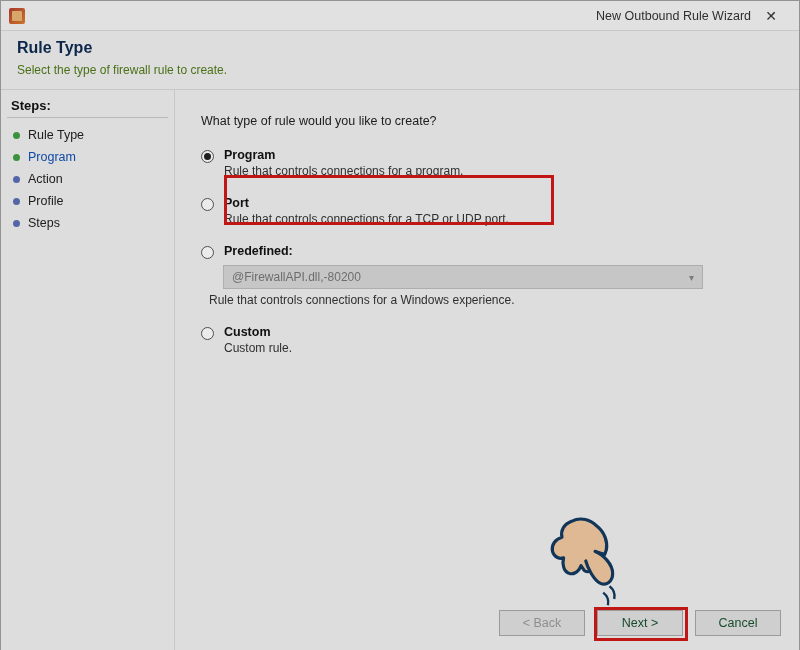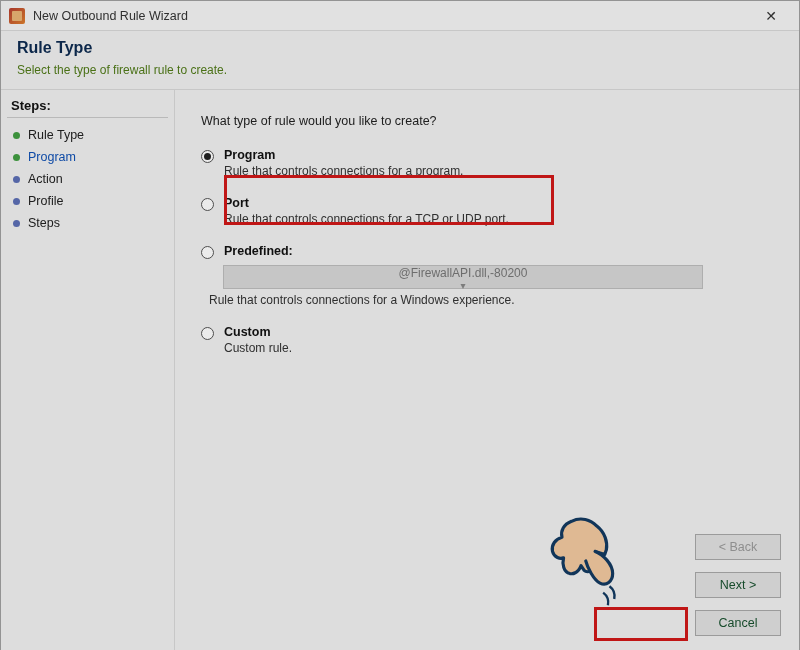--- a/index.html
+++ b/index.html
@@ -8,21 +8,21 @@
 
 
 .dim { filter: brightness(0.92) saturate(0.9); }
 
 .window { width: 800px; height: 650px; background: #f0f0f0; border: 1px solid #a0a0a0; position: relative; }
 
 
 .titlebar { height: 30px; display: flex; align-items: center; padding: 0 8px; border-bottom: 1px solid #d8d8d8; background: #f5f5f5; }
 .titlebar .app-icon { width: 16px; height: 16px; margin-right: 8px; display:inline-block; background: linear-gradient(135deg,#c0392b,#e67e22); border-radius:2px; position: relative; }
 .titlebar .app-icon::after { content:""; position:absolute; inset:3px; background:#efb46d; border-radius:1px; }
-.titlebar .title { font-size: 12.5px; color: #333; flex: 1; }
+.titlebar .title { font-size: 12.5px; color: #333; flex: 1; text-align: right; }
 .titlebar .close { width: 40px; height: 28px; display:flex; align-items:center; justify-content:center; font-size: 14px; color:#333; cursor: pointer; }
 
 
 .header { padding: 8px 16px 12px 16px; border-bottom: 1px solid #d8d8d8; background: #f0f0f0; }
 .header h1 { font-size: 16px; font-weight: 700; color:#0a2b55; margin-bottom: 6px; }
 .header .subtitle { font-size: 12px; color:#4d7c0f; }
 
 
 .body { display: flex; height: calc(100% - 30px - 58px); }
 
@@ -41,29 +41,29 @@
 .main .question { font-size: 12.5px; color:#222; margin: 6px 0 20px 4px; }
 
 .options { display:flex; flex-direction:column; gap:18px; padding-left: 4px; }
 .option { position: relative; }
 .option .row { display:flex; align-items:flex-start; gap:10px; }
 .option .radio-dot { width:13px; height:13px; border:1px solid #555; border-radius:50%; display:inline-flex; align-items:center; justify-content:center; margin-top:2px; cursor:pointer; background:#fff; }
 .option .radio-dot.checked::after { content:""; width:7px; height:7px; border-radius:50%; background:#222; display:block; }
 .option .texts { display:flex; flex-direction:column; gap:2px; }
 .option .label { font-size:12.5px; font-weight:700; color:#111; }
 .option .desc { font-size:12px; color:#333; }
-.option .dropdown { margin: 6px 0 4px 22px; width: 480px; height:24px; background:#d7d7d7; border:1px solid #bdbdbd; color:#777; font-size:12px; display:flex; align-items:center; padding:0 8px; justify-content:space-between;flex-direction:column; }
+.option .dropdown { margin: 6px 0 4px 22px; width: 480px; height:24px; background:#d7d7d7; border:1px solid #bdbdbd; color:#777; font-size:12px; display:flex; align-items:center; padding:0 8px; justify-content:space-between; }
 .option .dropdown .chev { font-size:10px; color:#888; }
 .option .dropdown.disabled { pointer-events:none; }
 
 
 .hl { position:absolute; border:3px solid #e11313; pointer-events:none; }
 
 
-.buttons { position:absolute; right: 18px; bottom: 14px; display:flex; gap:12px;flex-direction:column; }
+.buttons { position:absolute; right: 18px; bottom: 14px; display:flex; gap:12px; }
 .btn { min-width:86px; height:26px; font-size:12.5px; background:#e1e1e1; border:1px solid #a8a8a8; color:#14532d; display:flex; align-items:center; justify-content:center; cursor:pointer; }
 .btn.disabled { color:#9a9a9a; cursor:default; background:#e1e1e1; }
 
 
 .hand { position:absolute; width:80px; height:95px; pointer-events:none; }
 .hand svg { width:100%; height:100%; }
 
 </style>
 </head>
 <body>

